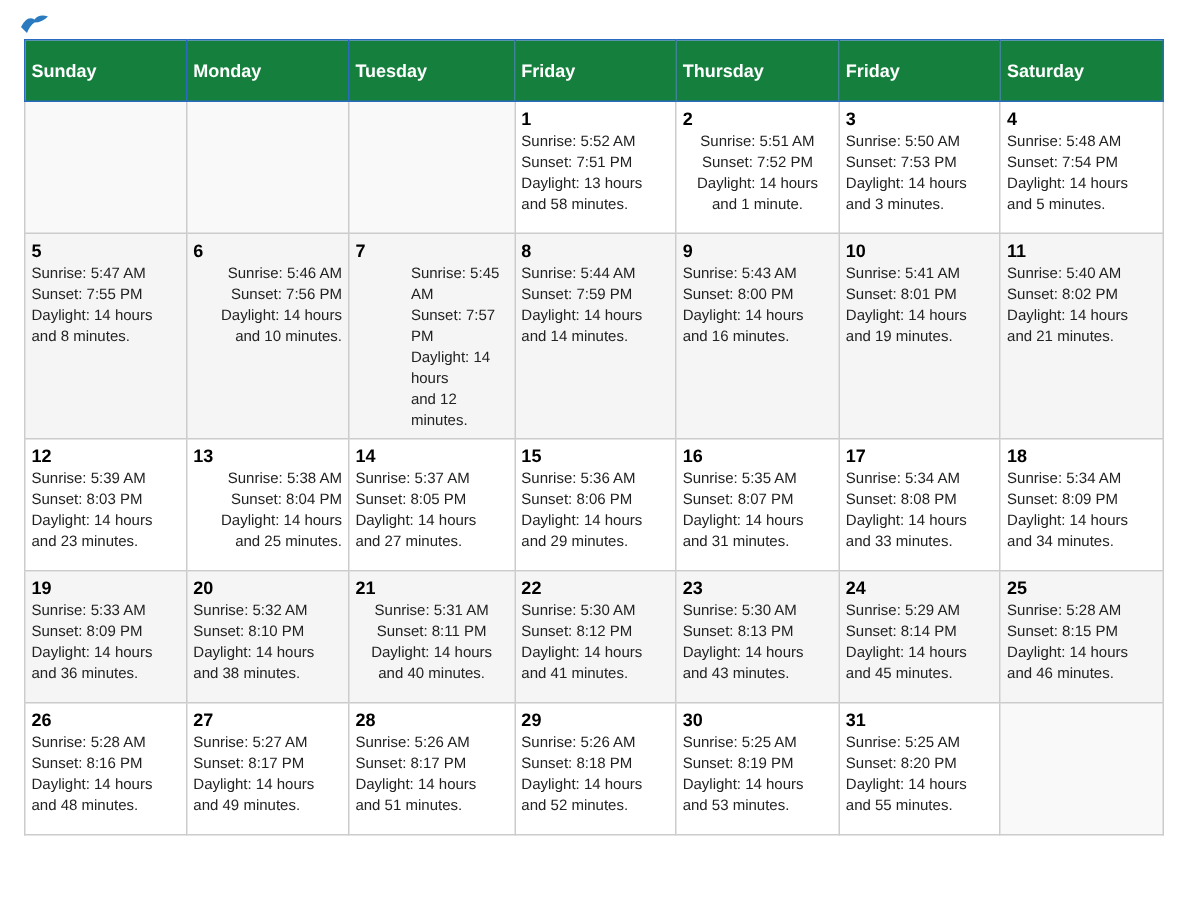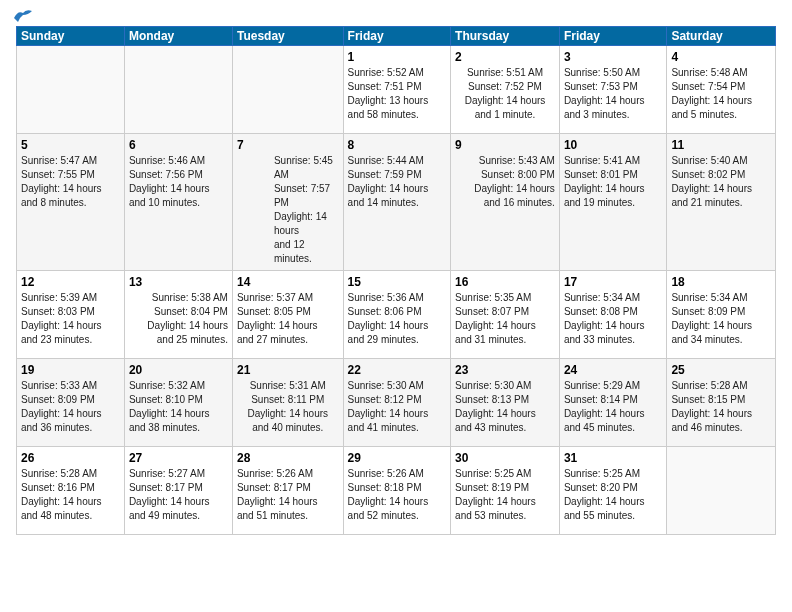--- a/index.html
+++ b/index.html
@@ -34,23 +34,23 @@
       font-size: 15px;
       color: #333;
       margin-top: 2px;
     }
     table {
       width: 100%;
       border-collapse: collapse;
       font-size: 11px;
     }
     thead tr th {
-      background-color: #0369a1;
+      background-color: #15803d;
       color: #fff;
-      padding: 2px 4px;
+      padding: 13px 4px;
       text-align: left;
       font-size: 12px;
       font-weight: bold;
       border: 1px solid #2a6bbf;
     }
     tbody tr td {
       border: 1px solid #ccc;
       vertical-align: top;
       padding: 4px;
       width: 113px;
@@ -146,42 +146,42 @@
       <tr>
         <td>
           <div class="day-num">5</div>
           <div class="day-info" style="white-space: pre-line;">Sunrise: 5:47 AM
 Sunset: 7:55 PM
 Daylight: 14 hours
 and 8 minutes.</div>
         </td>
         <td>
           <div class="day-num">6</div>
-          <div class="day-info" style="white-space: pre-line;">Sunrise: 5:46 AM
+          <div class="day-info" style="white-space: pre-line; text-align: right;">Sunrise: 5:46 AM
 Sunset: 7:56 PM
 Daylight: 14 hours
 and 10 minutes.</div>
         </td>
         <td>
           <div class="day-num">7</div>
           <div class="day-info" style="white-space: pre-line; margin-left: 37px;">Sunrise: 5:45 AM
 Sunset: 7:57 PM
 Daylight: 14 hours
 and 12 minutes.</div>
         </td>
         <td>
           <div class="day-num">8</div>
           <div class="day-info" style="white-space: pre-line;">Sunrise: 5:44 AM
 Sunset: 7:59 PM
 Daylight: 14 hours
 and 14 minutes.</div>
         </td>
         <td>
           <div class="day-num">9</div>
-          <div class="day-info" style="white-space: pre-line; text-align: right;">Sunrise: 5:43 AM
+          <div class="day-info" style="white-space: pre-line;">Sunrise: 5:43 AM
 Sunset: 8:00 PM
 Daylight: 14 hours
 and 16 minutes.</div>
         </td>
         <td>
           <div class="day-num">10</div>
           <div class="day-info" style="white-space: pre-line;">Sunrise: 5:41 AM
 Sunset: 8:01 PM
 Daylight: 14 hours
 and 19 minutes.</div>

